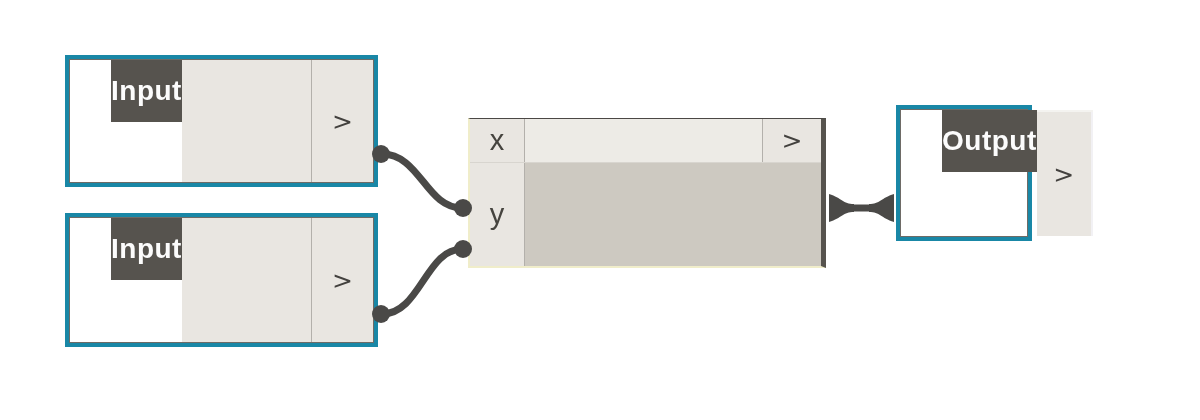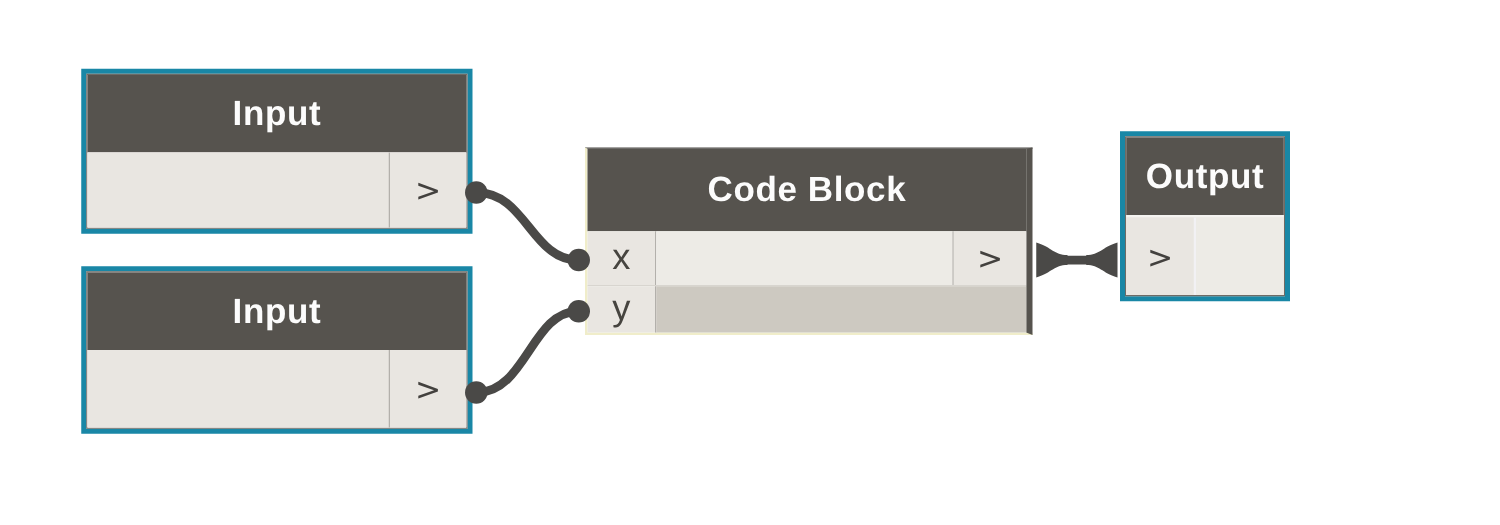--- a/index.html
+++ b/index.html
@@ -17,21 +17,21 @@
     --canvas-bg:#ffffff;
   }
   *{margin:0;padding:0;box-sizing:border-box;}
   html,body{width:1200px;height:420px;overflow:hidden;}
   body{font-family:"Liberation Sans","DejaVu Sans",sans-serif;background:var(--canvas-bg);}
   #canvas{position:relative;width:1200px;height:420px;background:var(--canvas-bg);}
 
   
   .node{position:absolute;display:flex;flex-direction:column;}
   .node.selected{border:4px solid var(--teal);}
-  .node-inner{flex:1;display:flex;flex-direction:column;border:1px solid var(--node-outline);}
+  .node-inner{flex:1;display:flex;flex-direction:row;border:1px solid var(--node-outline);padding-left:41px;}
   .node-header{background:var(--header);color:var(--header-text);
     display:flex;align-items:center;justify-content:center;
     font-size:28px;font-weight:bold;letter-spacing:.5px;}
   .node-body{flex:1;display:flex;background:var(--body);}
   .glyph{font-family:"DejaVu Sans",sans-serif;font-size:25px;color:#43413e;line-height:1;}
 
   
   .input-node{left:65px;width:313px;height:132px;}
   #input-top{top:55px;}
   #input-bottom{top:213px;height:134px;}
@@ -97,23 +97,20 @@
       <div class="node-body">
         <div class="value-cell"></div>
         <div class="out-port-cell">
           <span class="glyph">&gt;</span>
         </div>
       </div>
     </div>
   </div>
 
   <div class="node" id="code-block">
-    <div class="node-header">
-      <span>Code Block</span>
-    </div>
     <div class="cb-row cb-row-x">
       <div class="cb-label-cell">
         <span class="cb-label">x</span>
       </div>
       <div class="cb-code-cell"></div>
       <div class="cb-out-cell">
         <span class="glyph">&gt;</span>
       </div>
     </div>
     <div class="cb-row cb-row-y">

